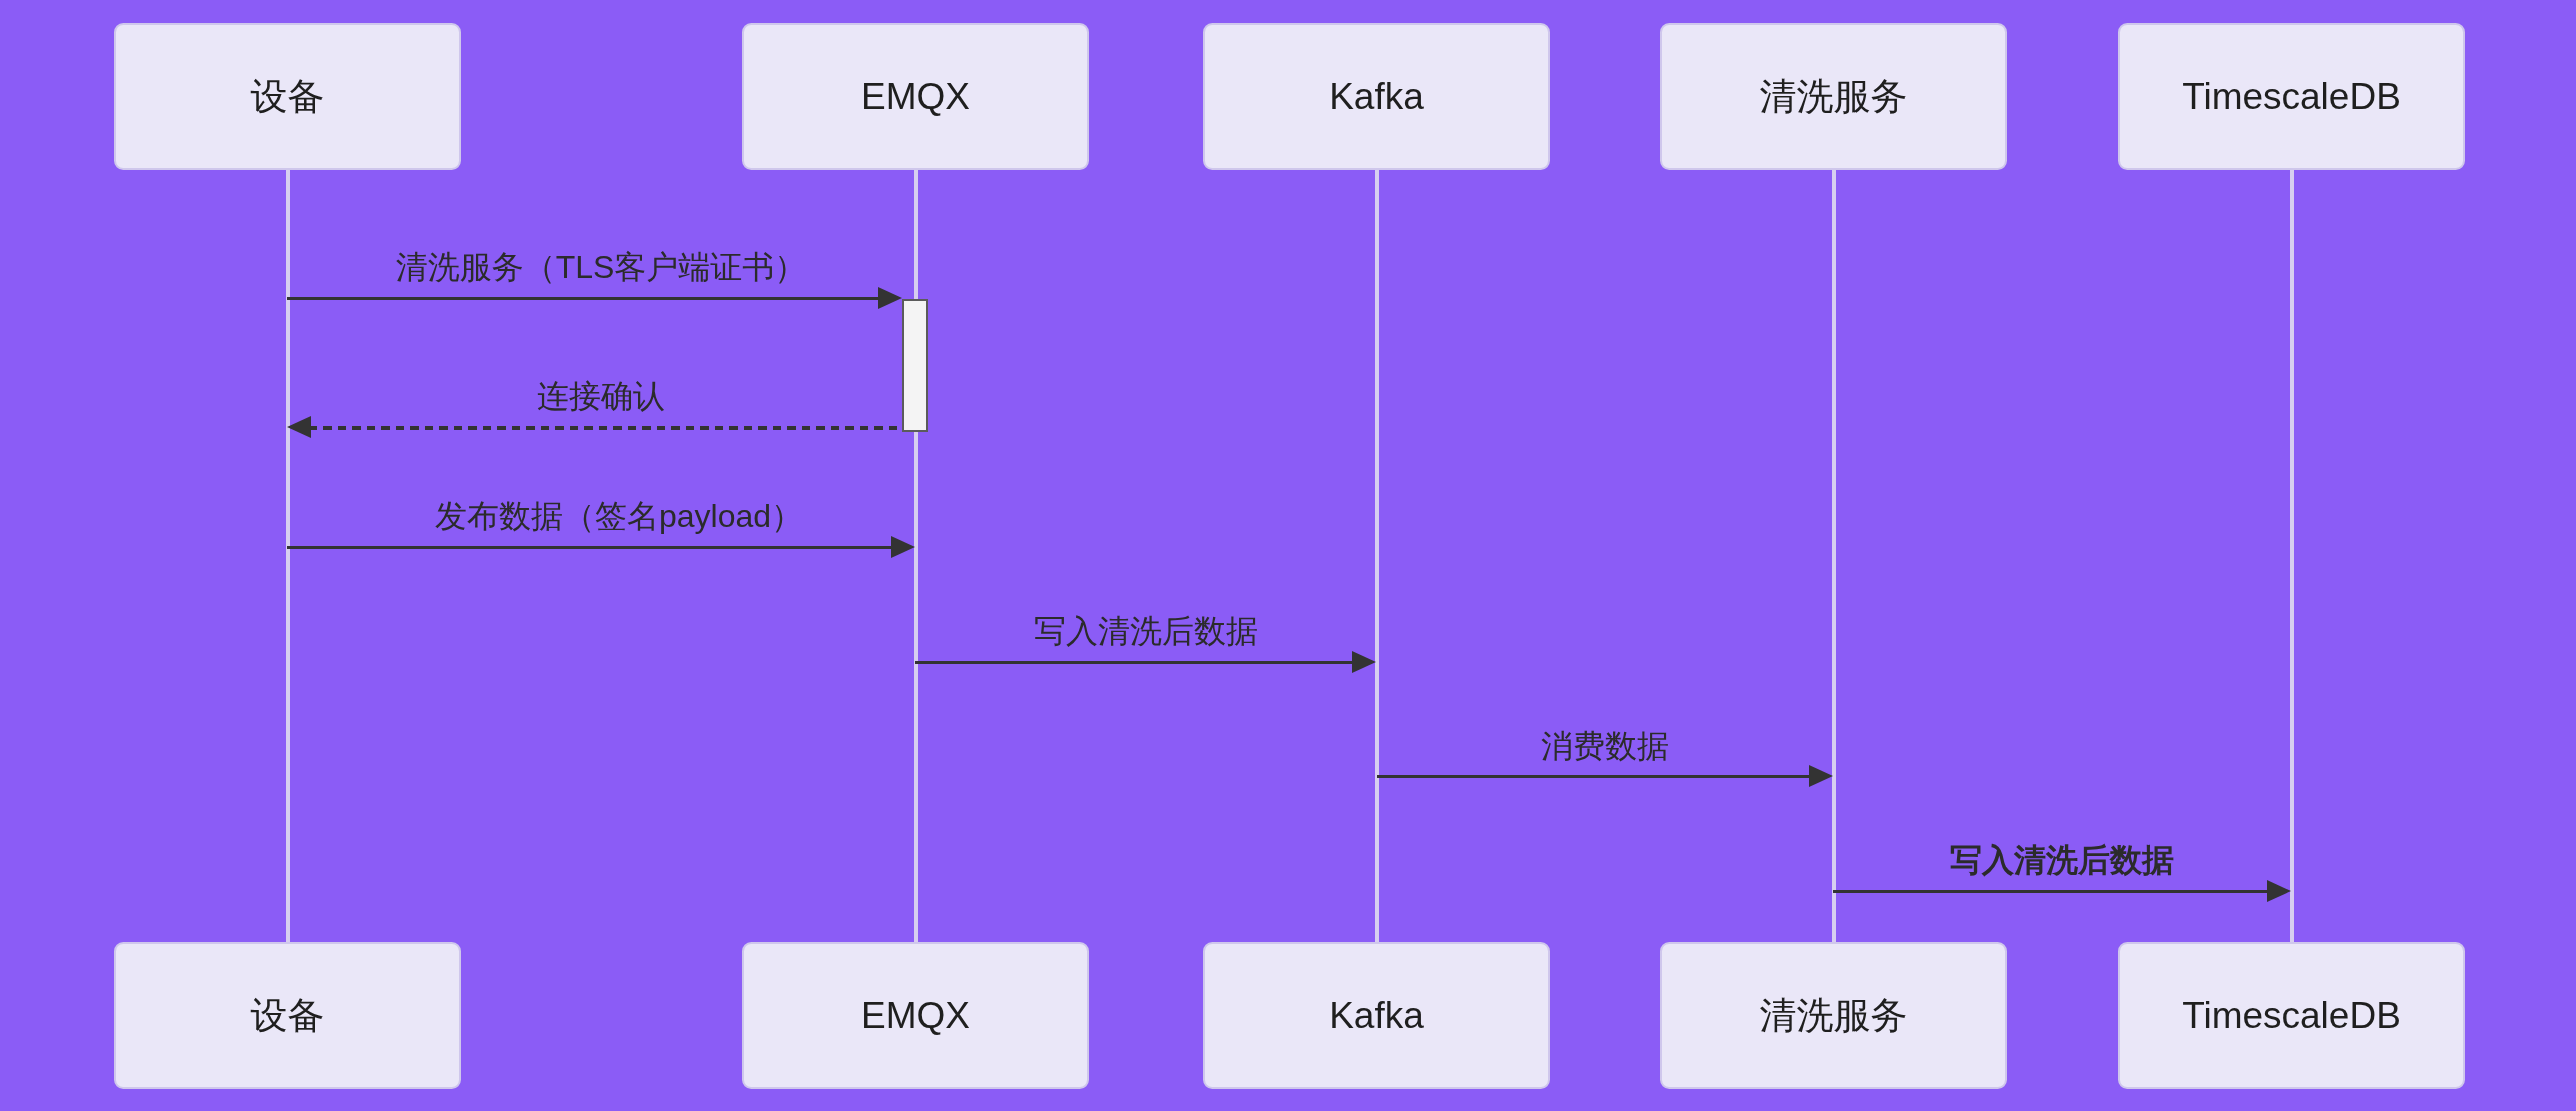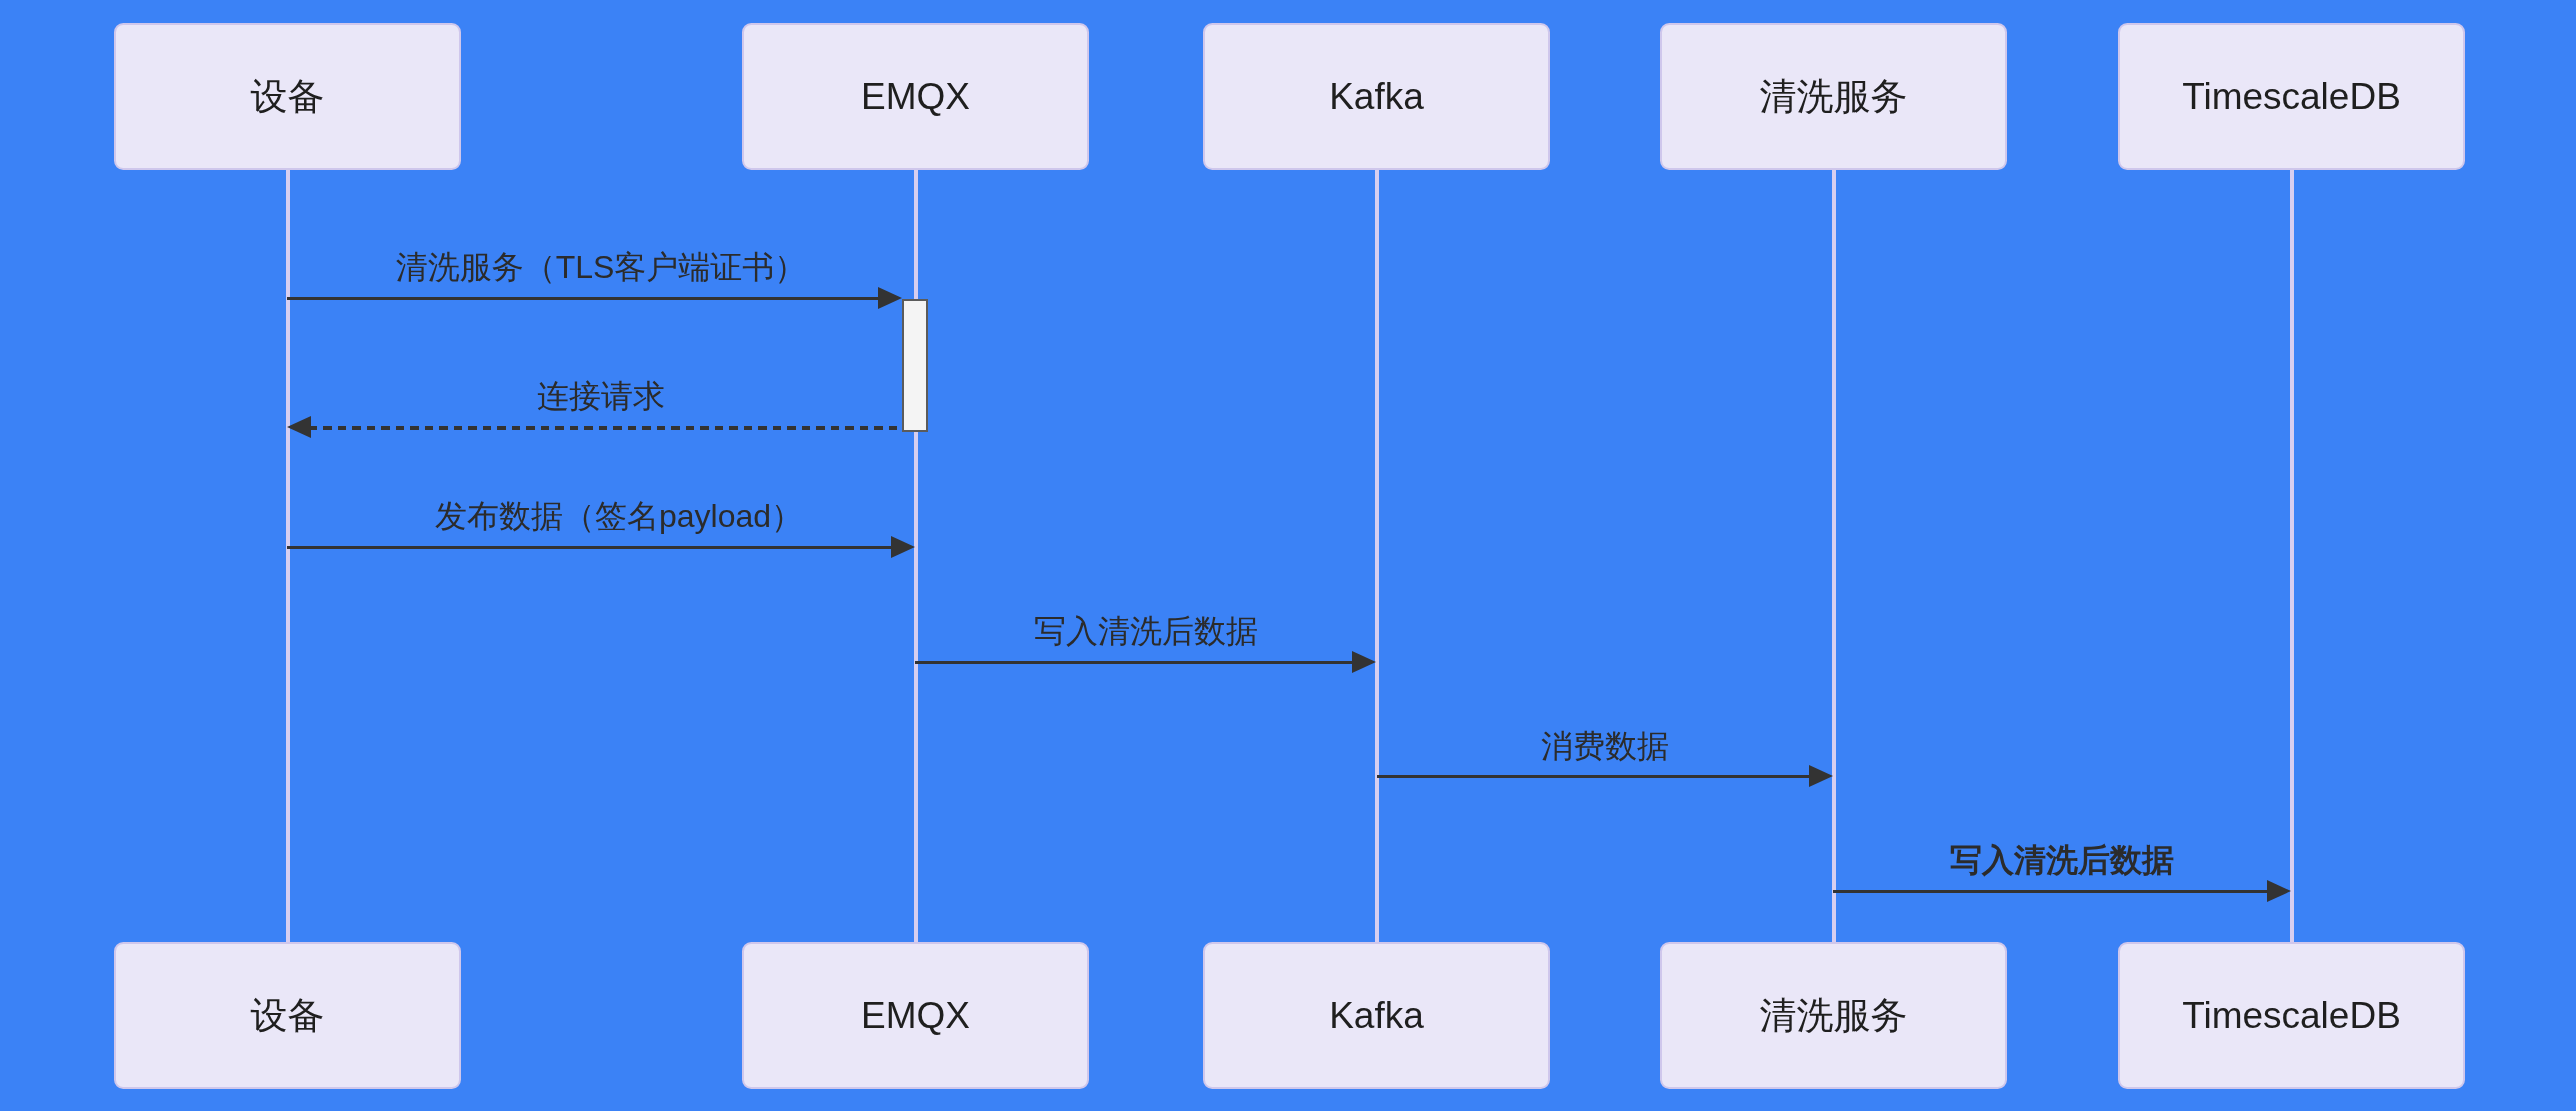--- a/index.html
+++ b/index.html
@@ -65,21 +65,21 @@
     height: 0;
     border-top: 11.5px solid transparent;
     border-bottom: 11.5px solid transparent;
   }
   .arrowhead.right { border-left: 24.4px solid var(--message-line, #333333); }
   .arrowhead.left  { border-right: 24.4px solid var(--message-line, #333333); }
 </style>
 </head>
 <body>
 
-<div id="stage" style="--actor-fill: #EAE7F8; --actor-border: #CFC7EC; --actor-text: #1f1f1f; --lifeline: #D7CEF0; --message-line: #333333; --message-text: #2b2b2b; --activation-fill: #F4F4F4; --activation-border: #5b5b5b; background: #3b82f6;">
+<div id="stage" style="--actor-fill: #EAE7F8; --actor-border: #CFC7EC; --actor-text: #1f1f1f; --lifeline: #D7CEF0; --message-line: #333333; --message-text: #2b2b2b; --activation-fill: #F4F4F4; --activation-border: #5b5b5b; background: #8b5cf6;">
     <div class="lifeline" style="left: 286px; top: 170px; height: 772px;"></div>
     <div class="lifeline" style="left: 914px; top: 170px; height: 772px;"></div>
     <div class="lifeline" style="left: 1375px; top: 170px; height: 772px;"></div>
     <div class="lifeline" style="left: 1832px; top: 170px; height: 772px;"></div>
     <div class="lifeline" style="left: 2290px; top: 170px; height: 772px;"></div>
     <div class="activation" style="left: 902px; top: 299px; width: 26px; height: 133px;"></div>
     <div class="actor-box" style="left: 114px; top: 23px; width: 347px; height: 147px;">
     <span>设备</span>
   </div>
     <div class="actor-box" style="left: 114px; top: 942px; width: 347px; height: 147px;">
@@ -108,21 +108,21 @@
   </div>
     <div class="actor-box" style="left: 2118px; top: 942px; width: 347px; height: 147px;">
     <span>TimescaleDB</span>
   </div>
     <div>
     <div class="msg-label" style="left: 601px; top: 251px;">清洗服务（TLS客户端证书）</div>
     <div class="msg-line-solid" style="left: 287px; width: 594px; top: 297px;"></div>
     <div class="arrowhead right" style="left: 878px; top: 287px;"></div>
   </div>
     <div>
-    <div class="msg-label" style="left: 601px; top: 380px;">连接请求</div>
+    <div class="msg-label" style="left: 601px; top: 380px;">连接确认</div>
     <div class="msg-line-dashed" style="left: 309px; width: 594px; top: 426px;"></div>
     <div class="arrowhead left" style="left: 287px; top: 416px;"></div>
   </div>
     <div>
     <div class="msg-label" style="left: 619px; top: 500px;">发布数据（签名payload）</div>
     <div class="msg-line-solid" style="left: 287px; width: 607px; top: 546px;"></div>
     <div class="arrowhead right" style="left: 891px; top: 536px;"></div>
   </div>
     <div>
     <div class="msg-label" style="left: 1146px; top: 615px;">写入清洗后数据</div>

